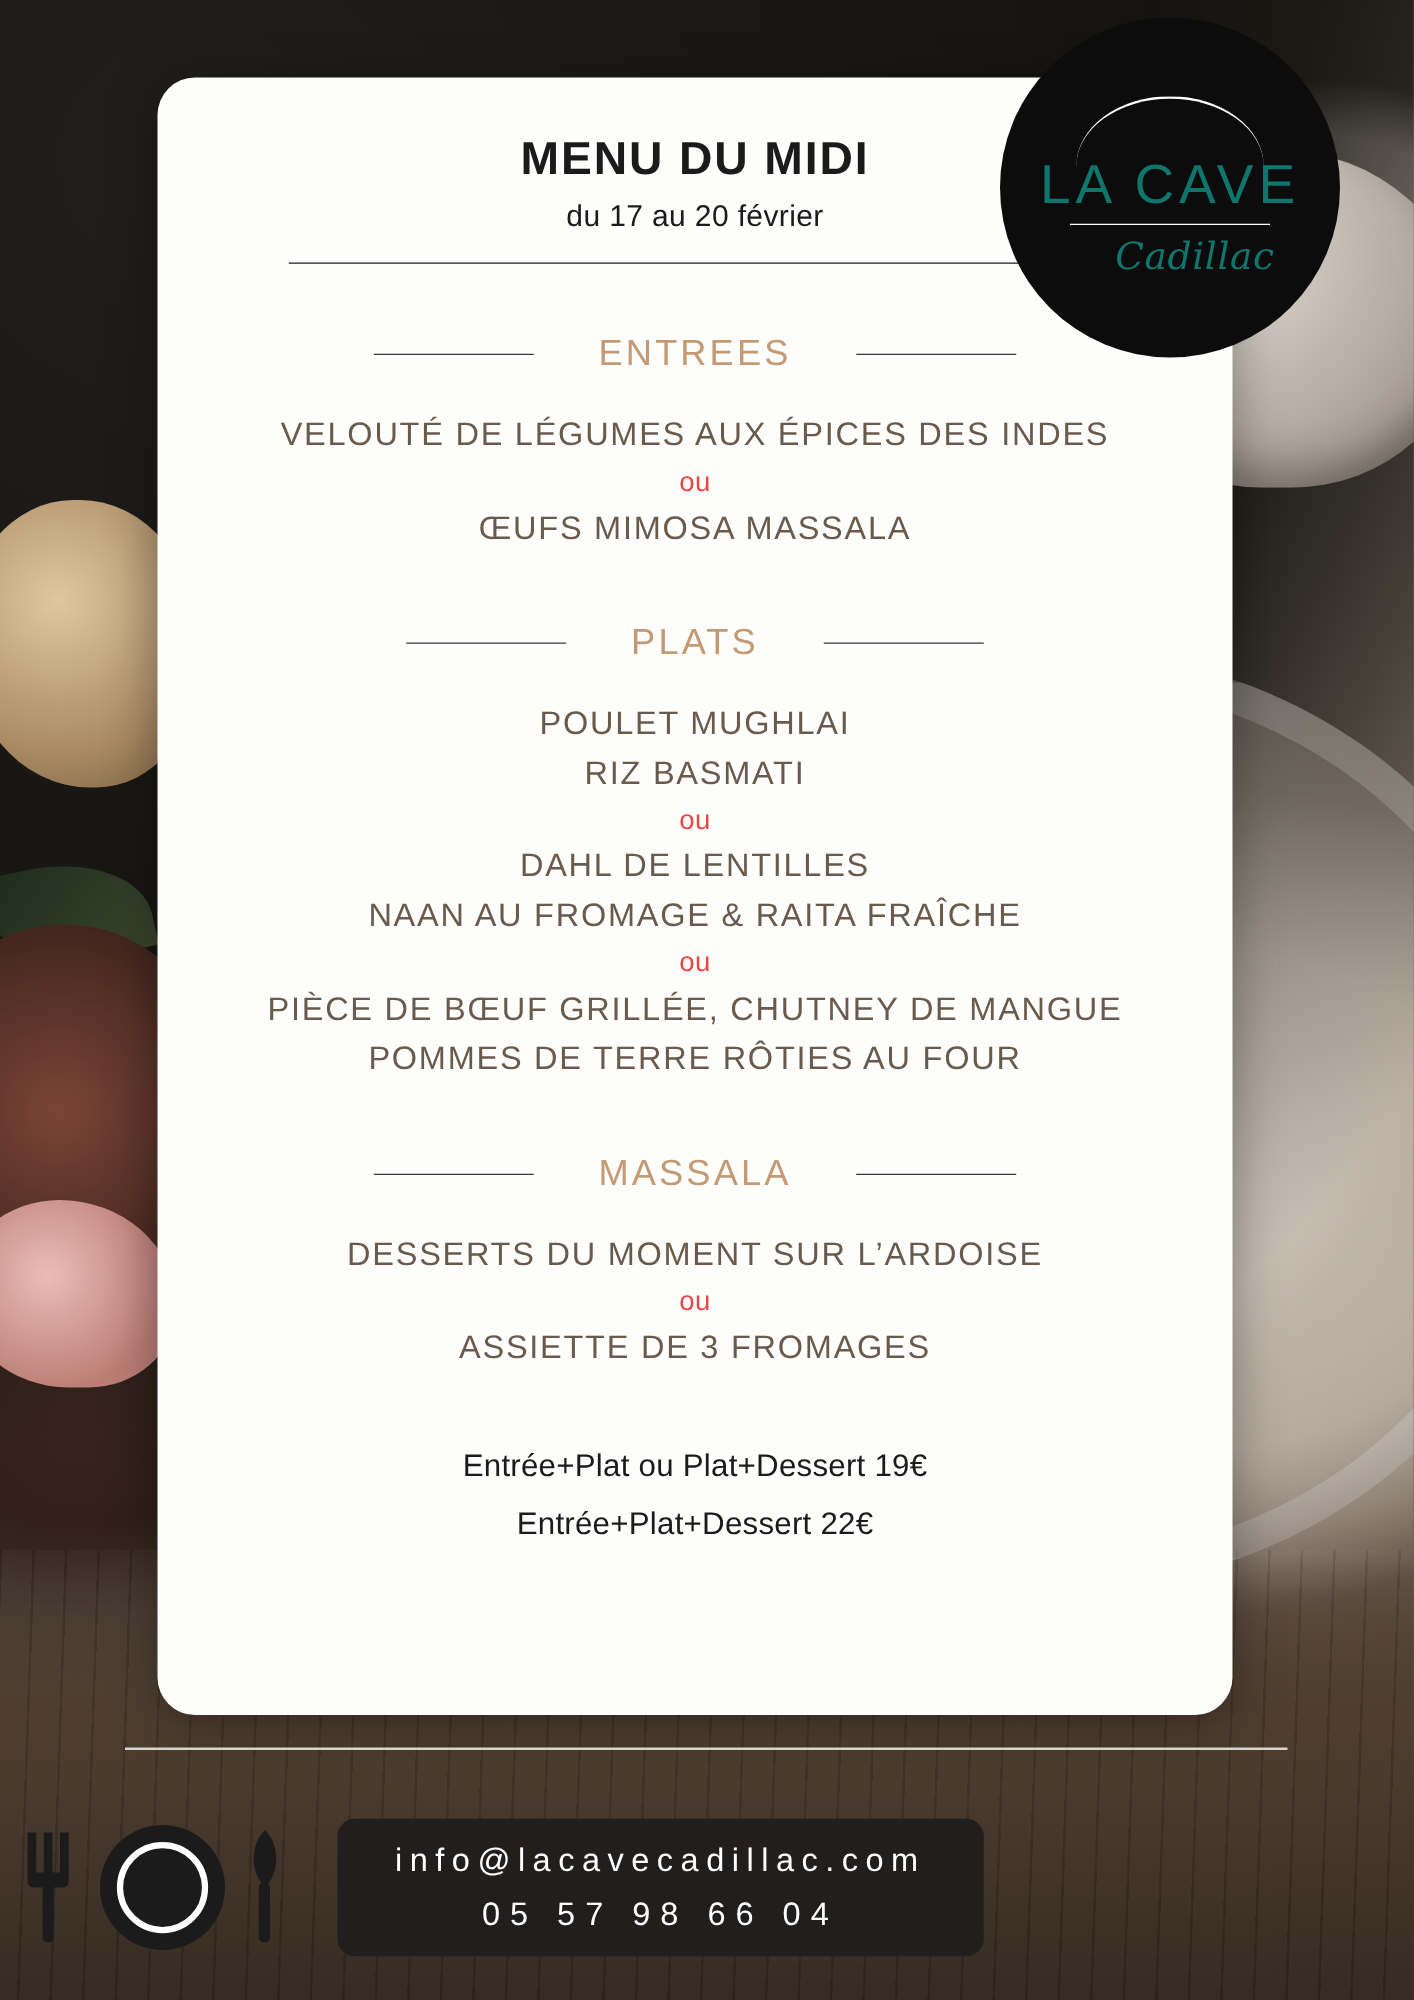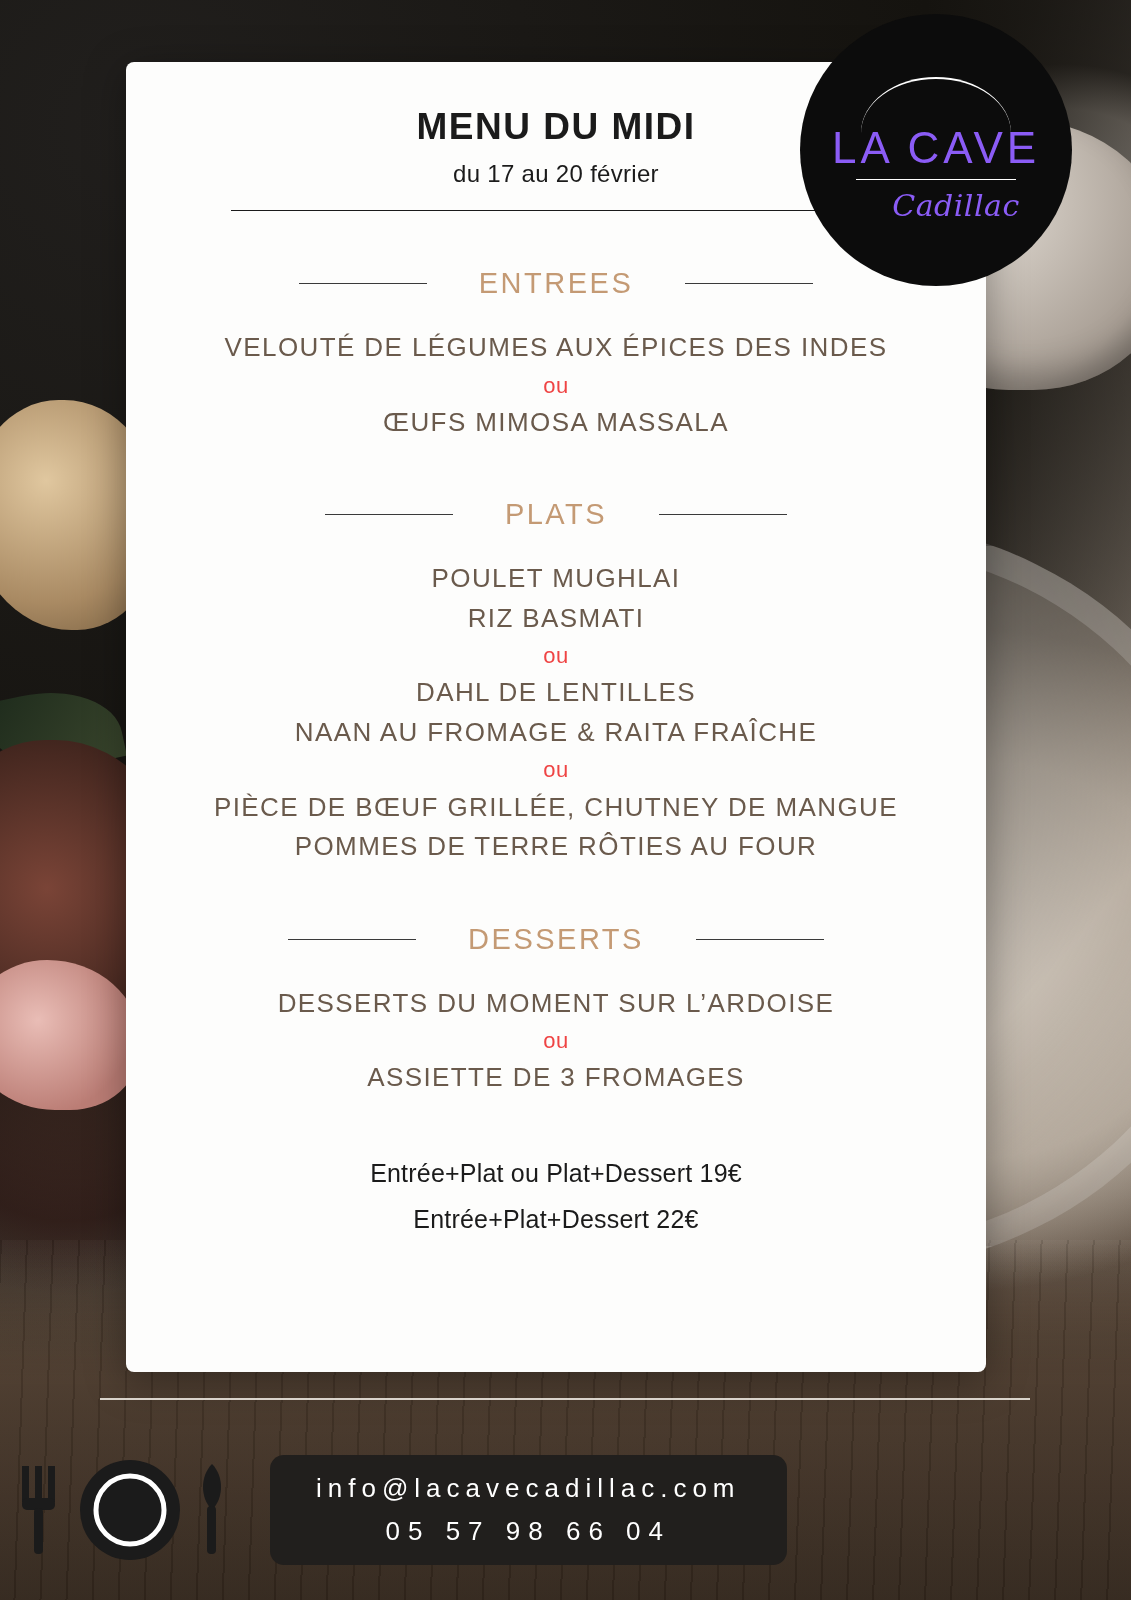--- a/index.html
+++ b/index.html
@@ -96,21 +96,21 @@
   }
 
   
   .card {
     position: absolute;
     left: 126px;
     top: 62px;
     width: 860px;
     height: 1310px;
     background: #fdfdfc;
-    border-radius: 8px;
+    border-radius: 30px;
     box-shadow: 0 8px 40px rgba(0,0,0,0.35);
   }
 
   .menu-title {
     text-align: center;
     margin: 0;
     padding-top: 44px;
     font-size: 37px;
     letter-spacing: 1.5px;
     font-weight: 600;
@@ -186,21 +186,21 @@
 
   
   .logo {
     position: absolute;
     left: 800px;
     top: 14px;
     width: 272px;
     height: 272px;
     border-radius: 50%;
     background: #0c0c0c;
-    color: #8b5cf6;
+    color: #0f766e;
     display: flex;
     flex-direction: column;
     align-items: center;
     justify-content: center;
     overflow: hidden;
   }
   .logo-arc {
     width: 150px;
     height: 54px;
     border-top: 2px solid #ffffff;
@@ -319,21 +319,21 @@
           <div class="item">DAHL DE LENTILLES</div>
           <div class="item">NAAN AU FROMAGE &amp; RAITA FRAÎCHE</div>
           <div class="sep">ou</div>
           <div class="item">PIÈCE DE BŒUF GRILLÉE, CHUTNEY DE MANGUE</div>
           <div class="item">POMMES DE TERRE RÔTIES AU FOUR</div>
         </div>
       </div>
       <div class="section">
         <div class="section-head">
           <div class="section-rule"></div>
-          <div class="section-title">DESSERTS</div>
+          <div class="section-title">MASSALA</div>
           <div class="section-rule"></div>
         </div>
         <div class="items">
           <div class="item">DESSERTS DU MOMENT SUR L’ARDOISE</div>
           <div class="sep">ou</div>
           <div class="item">ASSIETTE DE 3 FROMAGES</div>
         </div>
       </div>
     </div>
 

